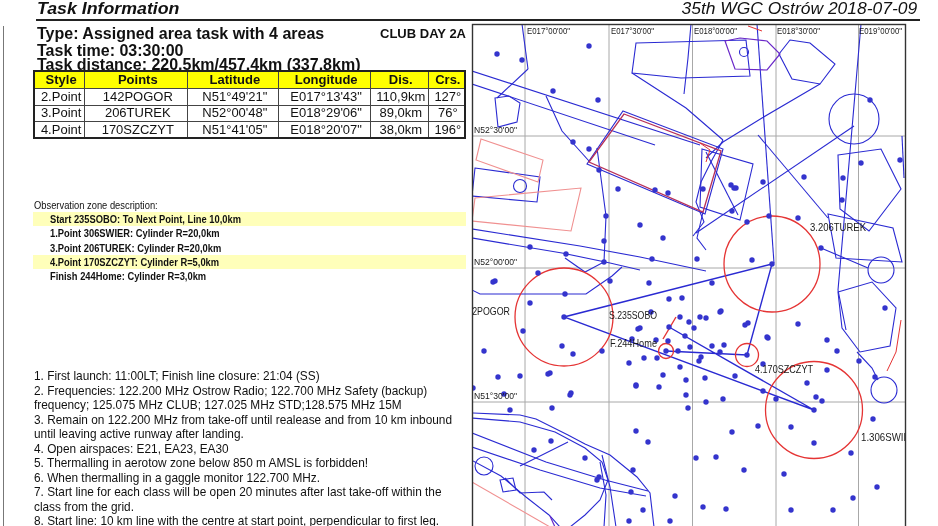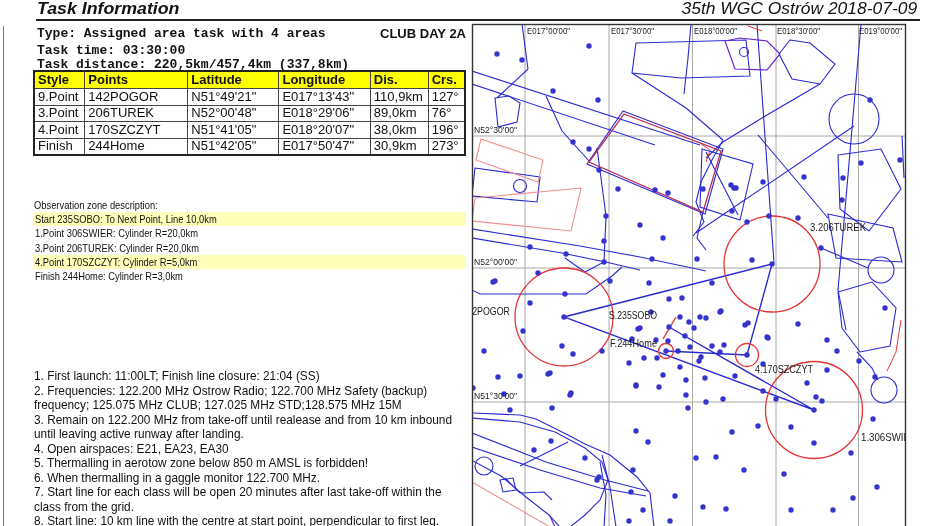--- a/index.html
+++ b/index.html
@@ -3,32 +3,32 @@
 * { margin:0; padding:0; box-sizing:border-box; }
 html,body { width:938px; height:526px; background:#fff; overflow:hidden;
   font-family:"Liberation Sans", sans-serif; color:#111; }
 #page { position:relative; width:938px; height:526px; }
 #title { position:absolute; left:37px; top:0px; font-size:16px; font-weight:bold;
   font-style:italic; transform:scaleX(1.11); transform-origin:0 0; }
 #hright { position:absolute; right:21px; top:0px; font-size:16px; font-style:italic;
   transform:scaleX(1.09); transform-origin:100% 0; }
 #rule { position:absolute; left:36px; top:19px; width:884px; height:2px; background:#222; }
 #leftline { position:absolute; left:3px; top:26px; width:1px; height:500px; background:#777; }
-.b13 { position:absolute; left:37px; font-size:13px; font-weight:bold;
-  line-height:13px; white-space:nowrap;font-family:Liberation Mono, monospace; }
+.b13 { position:absolute; left:37px; font-size:16px; font-weight:bold;
+  line-height:13px; white-space:nowrap; }
 #clubday { position:absolute; right:472px; top:27px; font-size:13px; font-weight:bold; line-height:13px;text-align:right; }
 #tbl { position:absolute; left:33px; top:70px; }
 table { border-collapse:collapse; width:433px; font-size:13px; border:2px solid #222; }
-td,th { border:1px solid #444; padding:0 0 0 3px; text-align:left;
+td,th { border:1px solid #444; padding:0 0 0 3px; text-align:center;
   height:16.5px; line-height:14px; font-size:13px; white-space:nowrap; overflow:hidden; }
 th { background:#ffff00; font-weight:bold; height:17.5px; }
 .w0{width:51px} .w1{width:104px} .w2{width:92px} .w3{width:92px} .w4{width:58px} .w5{width:37px}
 #obs { position:absolute; left:33px; top:198px; width:433px; font-size:11px; }
 #obs .t { line-height:14.2px; padding-left:1px; }
-.ob { line-height:14.2px; height:14.2px; padding-left:2px; }
+.ob { line-height:14.2px; height:14.2px; padding-left:17px;font-weight:bold; }
 .hl { background:#ffffba; }
 .scl { display:inline-block; transform:scaleX(0.85); transform-origin:0 0; white-space:nowrap; }
 #list { position:absolute; left:34px; top:369px; width:440px; font-size:13px; }
 #list div { line-height:14.55px; white-space:nowrap; transform:scaleX(0.91); transform-origin:0 0; }
 </style></head>
 <body>
 <div id="page">
 <div id="title">Task Information</div>
 <div id="hright">35th WGC Ostrów 2018-07-09</div>
 <div id="rule"></div>
@@ -42,21 +42,21 @@
    <tbody>
           <tr>
             <th class="w0">Style</th>
             <th class="w1">Points</th>
             <th class="w2">Latitude</th>
             <th class="w3">Longitude</th>
             <th class="w4">Dis.</th>
             <th class="w5">Crs.</th>
           </tr>
           <tr>
-            <td>9.Point</td>
+            <td>2.Point</td>
             <td>142POGOR</td>
             <td>N51°49'21"</td>
             <td>E017°13'43"</td>
             <td>110,9km</td>
             <td>127°</td>
           </tr>
           <tr>
             <td>3.Point</td>
             <td>206TUREK</td>
             <td>N52°00'48"</td>
@@ -64,28 +64,20 @@
             <td>89,0km</td>
             <td>76°</td>
           </tr>
           <tr>
             <td>4.Point</td>
             <td>170SZCZYT</td>
             <td>N51°41'05"</td>
             <td>E018°20'07"</td>
             <td>38,0km</td>
             <td>196°</td>
-          </tr>
-          <tr>
-            <td>Finish</td>
-            <td>244Home</td>
-            <td>N51°42'05"</td>
-            <td>E017°50'47"</td>
-            <td>30,9km</td>
-            <td>273°</td>
           </tr>
   </tbody>
       </table>
 </div>
 <div id="obs">
   <div class="t"><span class="scl">Observation zone description:</span></div>
   <div class="ob hl"><span class="scl">Start 235SOBO: To Next Point, Line 10,0km</span></div>
       <div class="ob"><span class="scl">1.Point 306SWIER: Cylinder R=20,0km</span></div>
       <div class="ob"><span class="scl">3.Point 206TUREK: Cylinder R=20,0km</span></div>
       <div class="ob hl"><span class="scl">4.Point 170SZCZYT: Cylinder R=5,0km</span></div>

